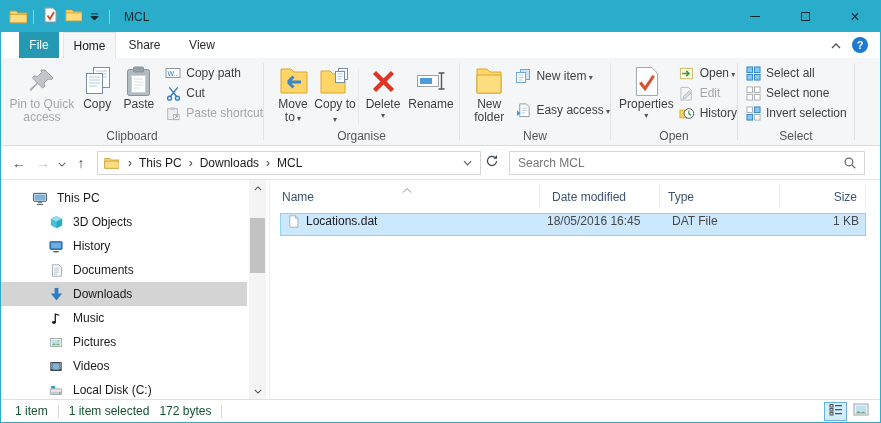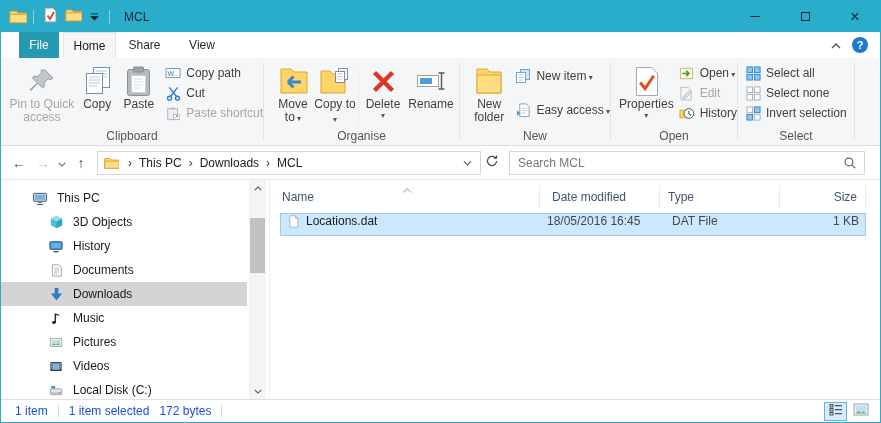--- a/index.html
+++ b/index.html
@@ -95,21 +95,21 @@
   .lrow.selected{background:#CBE8FF;border:1px solid #98CCF0;}
   .cell{font-size:12px;display:flex;align-items:flex-start;height:100%;}
   .cell-name{width:256px;padding-left:6px;color:#1a1a1a;}
   .fic{margin-right:6px;display:flex;}
   .cell-date{width:125px;padding-left:10px;color:#474747;}
   .cell-type{width:108px;padding-left:10px;color:#474747;}
   .cell-size{flex:1;justify-content:flex-end;padding-right:6px;color:#474747;}
 
   
   .statusbar{height:23px;border-top:1px solid #E0E0E0;display:flex;align-items:center;background:#fff;}
-  .status-text{font-size:12px;color:#1d4ed8;}
+  .status-text{font-size:12px;color:#14532d;}
   .st-count{margin-left:14px;}
   .st-size{margin-left:10px;}
   .ssep{width:1px;height:13px;background:#D8D8D8;margin:0 10px;}
   .status-spacer{flex:1;}
   .view-btn{width:23px;height:19px;display:flex;align-items:center;justify-content:center;margin-right:2px;border:1px solid transparent;}
   .view-btn.active{background:#D3EDFC;border-color:#66B0E3;}
   .view-btn:last-child{margin-right:8px;}
 </style>
 </head>
 <body>

